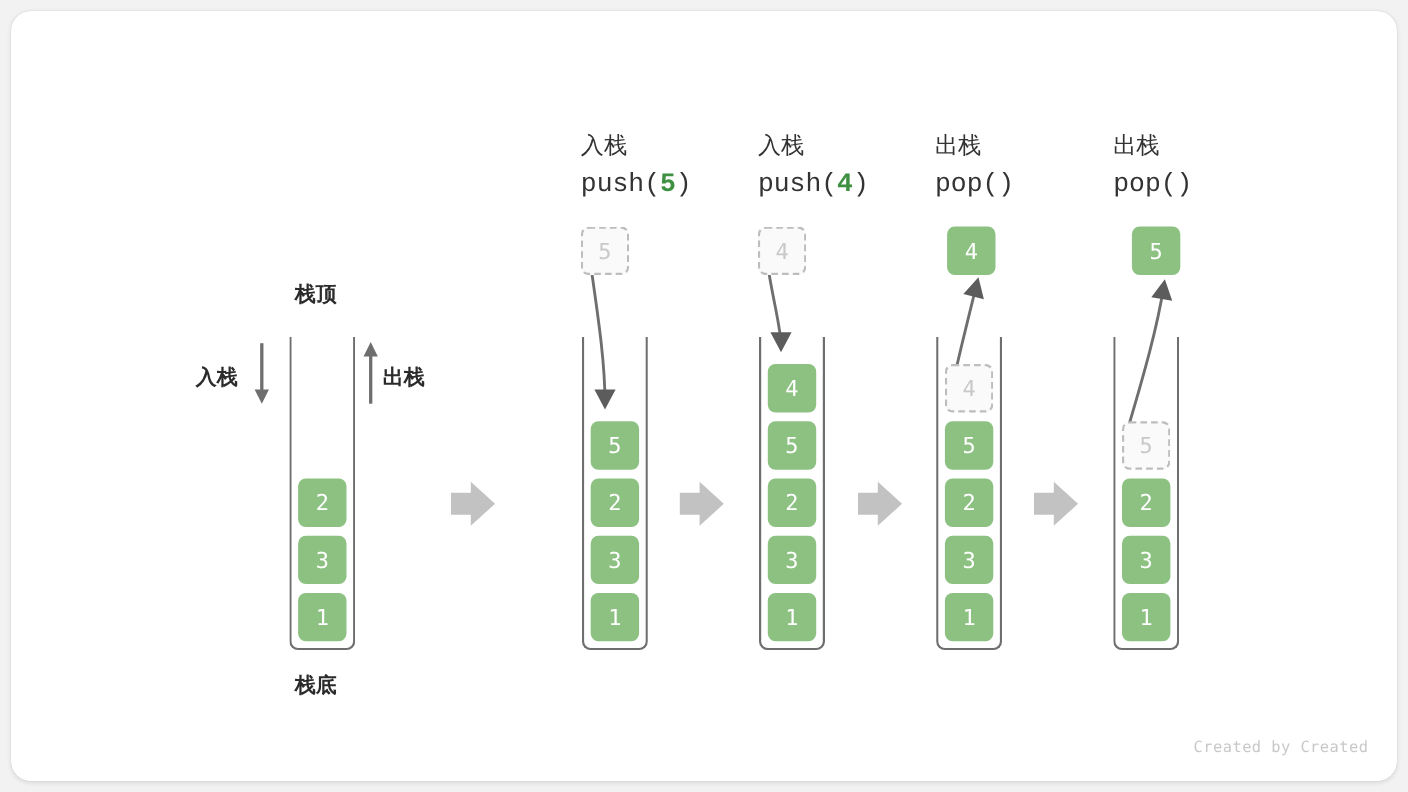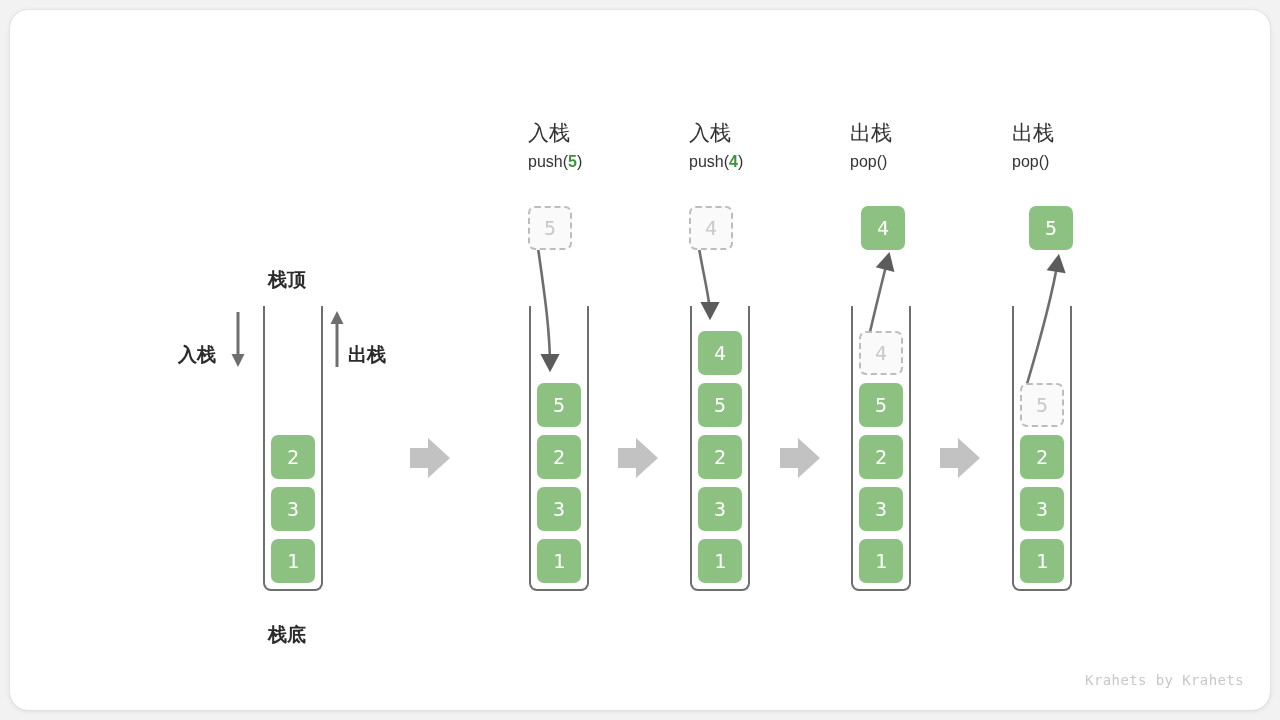--- a/index.html
+++ b/index.html
@@ -35,36 +35,35 @@
   }
 
   
   .cn-label {
     position: absolute;
     font-family: "Liberation Sans", "DejaVu Sans", sans-serif;
     font-weight: bold;
     font-size: 19px;
     color: #2b2b2b;
     white-space: nowrap;
-    margin-top: 12px;
   }
   .col-head {
     position: absolute;
     white-space: nowrap;
     line-height: 1.55;
   }
   .col-head .cn {
     font-family: "Liberation Sans", "DejaVu Sans", sans-serif;
     font-size: 21px;
     color: #333333;
     display: block;
   }
   .col-head .code {
-    font-family: Liberation Sans, sans-serif;
-    font-size: 16px;
+    font-family: Liberation Mono, monospace;
+    font-size: 24px;
     color: #333333;
     display: block;
   }
   .col-head .code .arg { color: #3f9142; font-weight: bold; }
 
   
   .stack-box {
     position: absolute;
     width: 60px;
     border-left: 2px solid #6e6e6e;
@@ -216,16 +215,16 @@
       <span class="code"><span>pop(</span><span class="arg"></span><span>)</span></span>
     </div>
     <div class="cell solid" style="left:1019px; top:196px;">5</div>
 
     <div class="stack-box" style="left:1002px; top:296px; height:285px;"></div>
     <div class="cell ghost" style="left:1010px; top:373px;">5</div>
     <div class="cell solid" style="left:1010px; top:425px;">2</div>
     <div class="cell solid" style="left:1010px; top:477px;">3</div>
     <div class="cell solid" style="left:1010px; top:529px;">1</div>
 
-    <div id="credit">Krahets by Krahets</div>
+    <div id="credit">Created by Created</div>
 
   </div>
 </div>
 
 </body></html>

